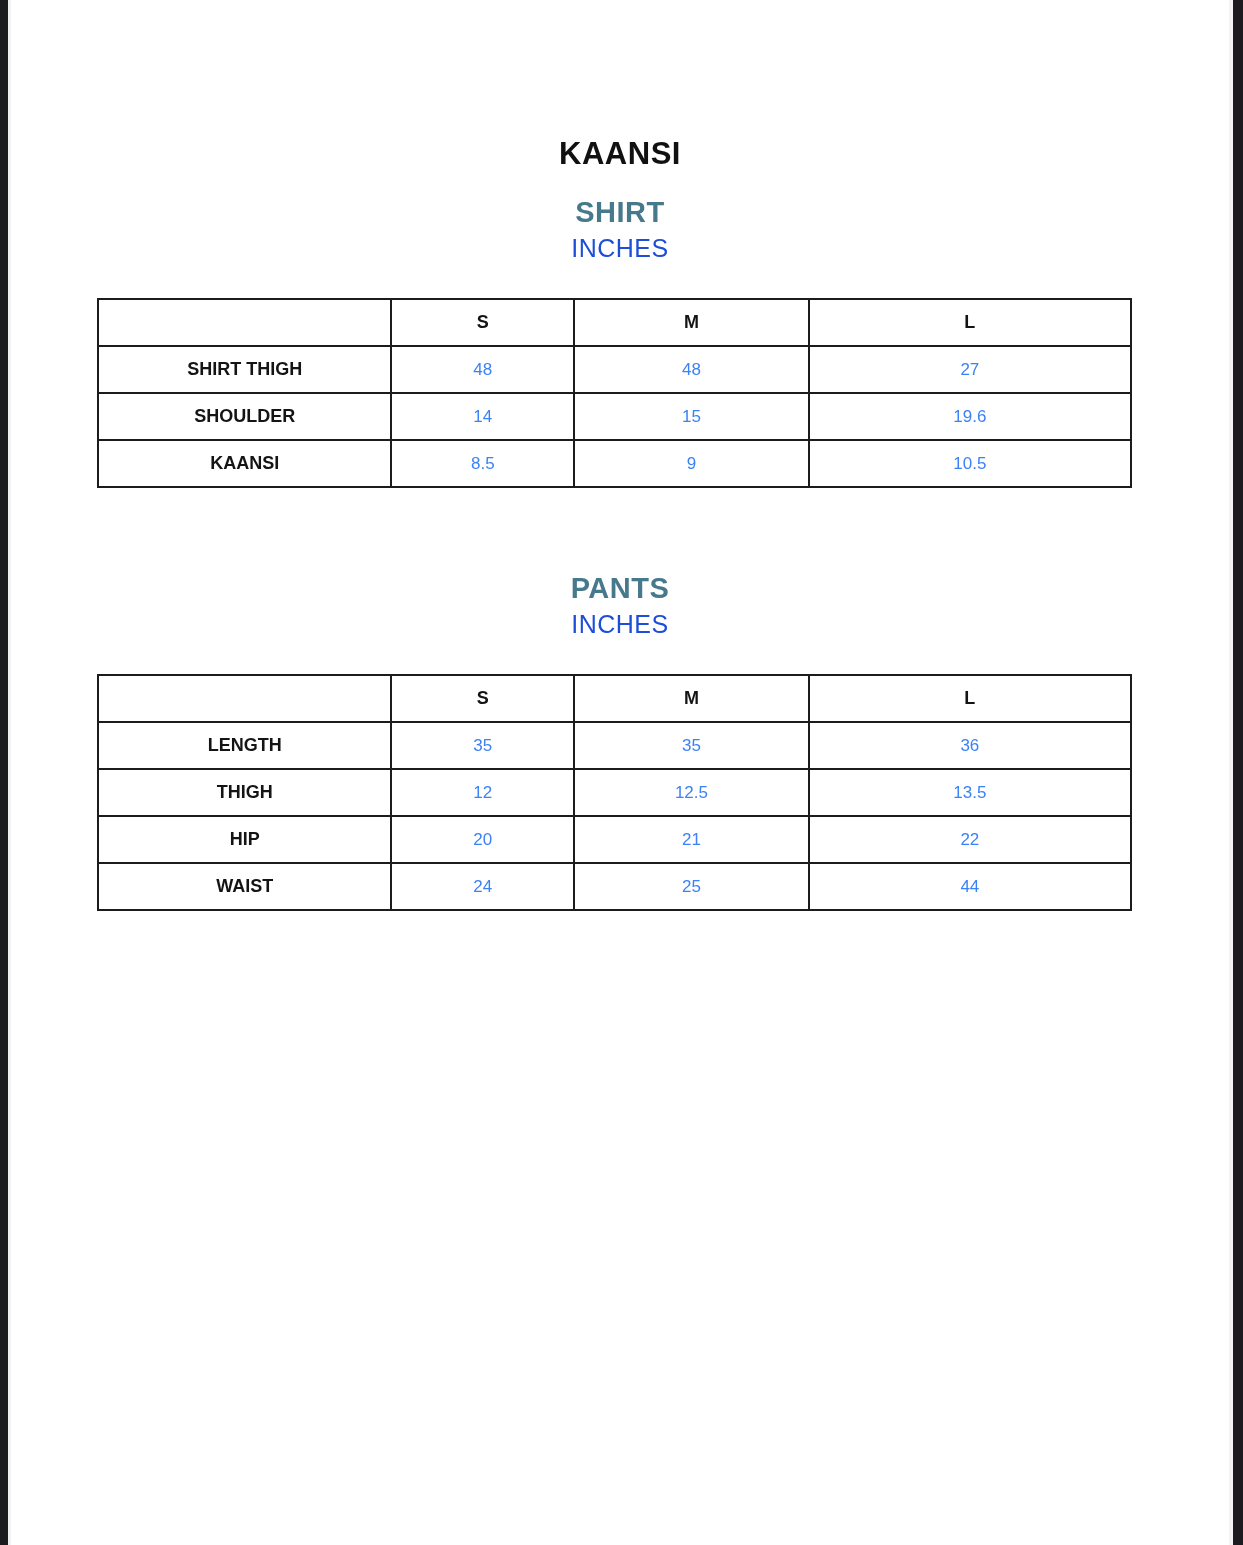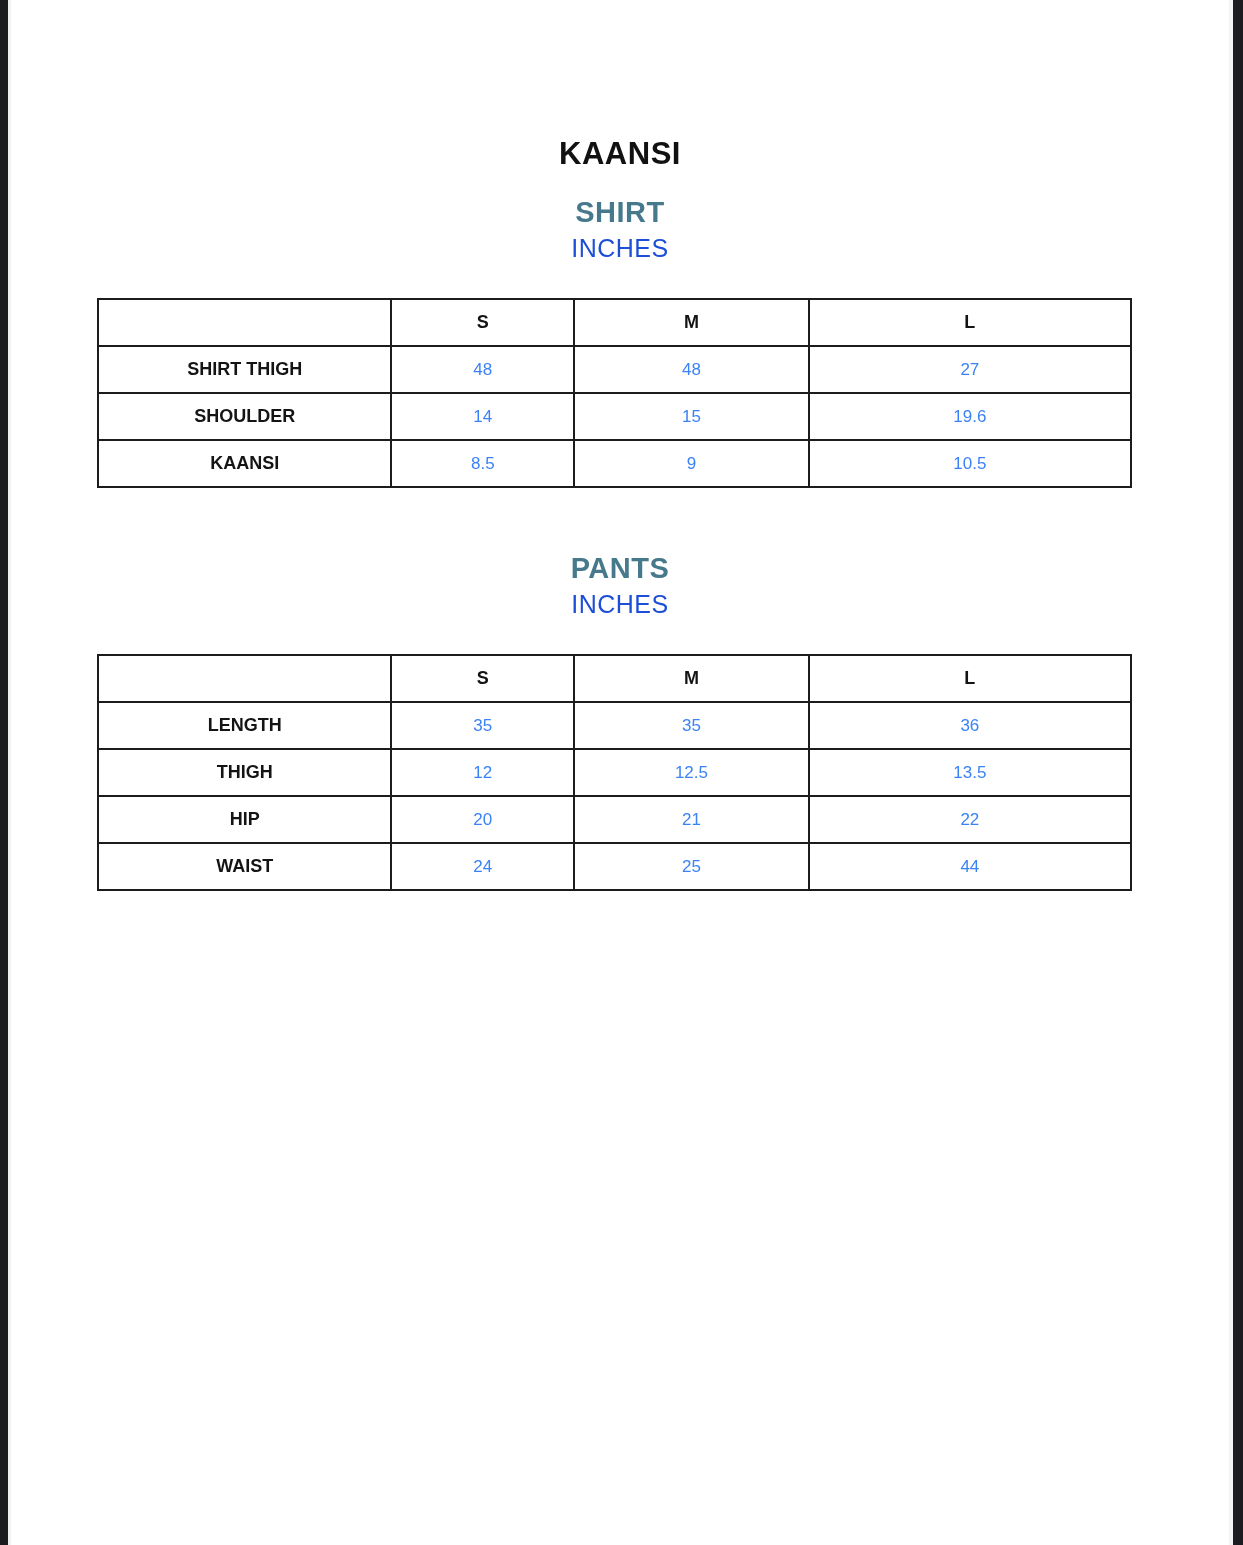--- a/index.html
+++ b/index.html
@@ -56,21 +56,21 @@
   .unit-label {
     margin: 5px 0 0 0;
     text-align: center;
     font-size: 25px;
     font-weight: 400;
     color: #1d4ed8;
     letter-spacing: 0.5px;
   }
 
   .section-shirt .section-title { margin-top: 24px; }
-  .section-pants .section-title { margin-top: 64px; }
+  .section-pants .section-title { margin-top: 84px; }
 
   table.size-table {
     border-collapse: collapse;
     table-layout: fixed;
     margin-left: 86px;
     margin-top: 35px;
     width: 1035px;
     background: #ffffff;
   }
   table.size-table th,

